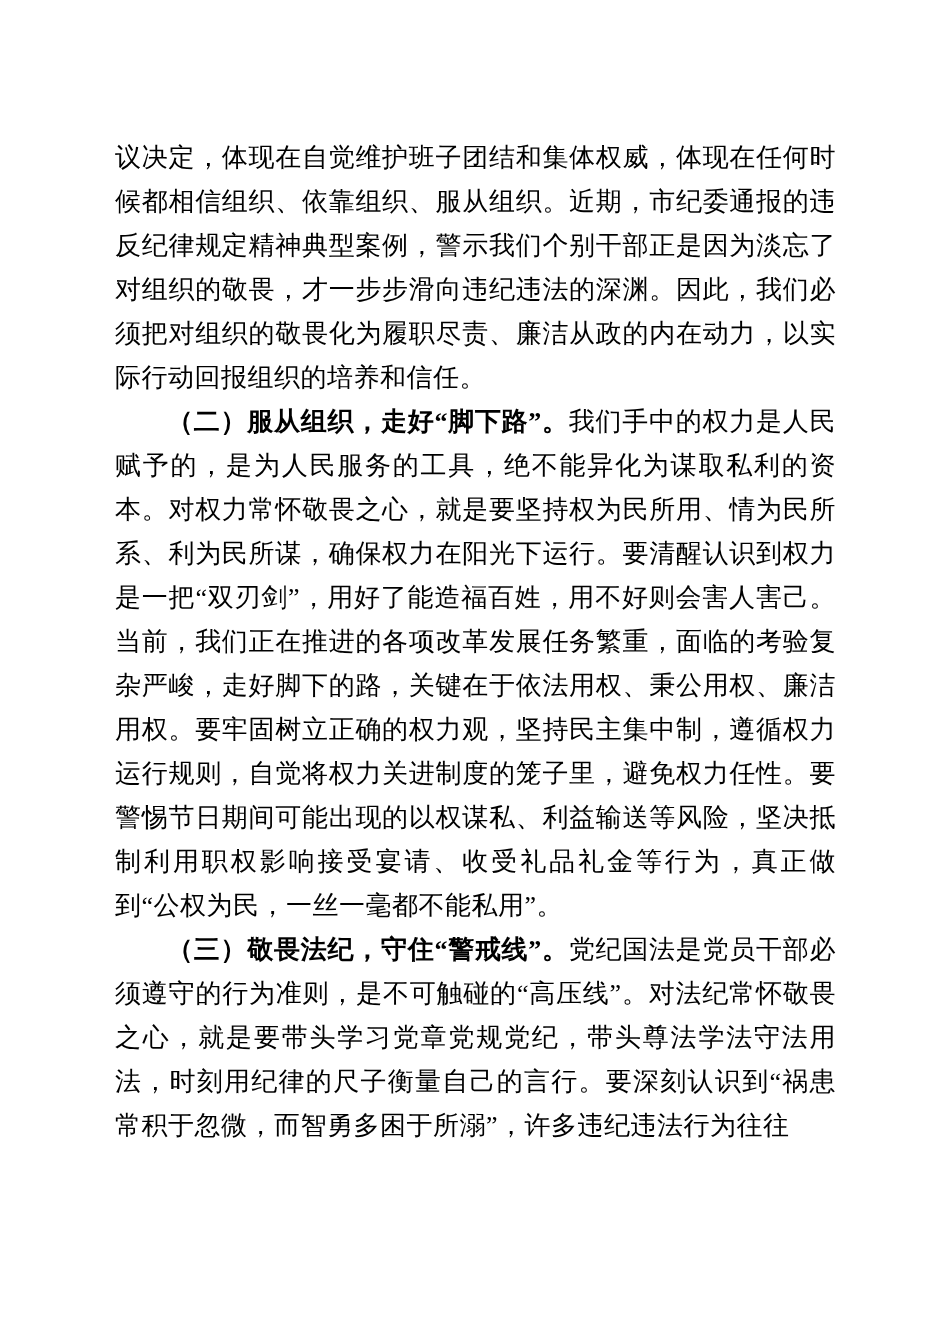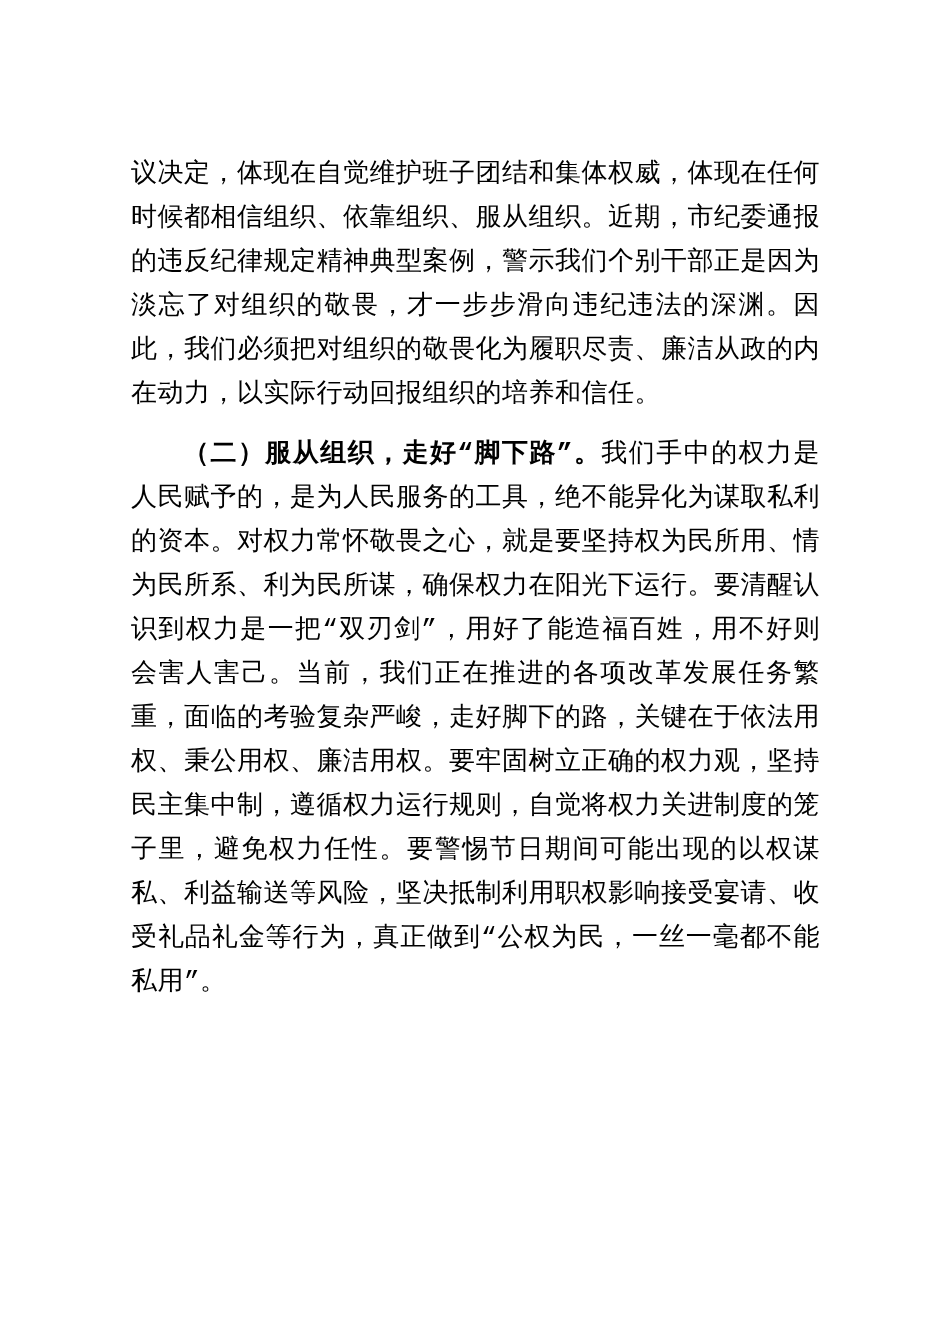--- a/index.html
+++ b/index.html
@@ -15,22 +15,22 @@
   .page {
     position: relative;
     width: 950px;
     height: 1344px;
     background: #ffffff;
     box-sizing: border-box;
     padding: 136px 114px 60px 115px;
     overflow: hidden;
   }
   .para {
-    margin: 16px;
-    font-family: Liberation Mono, monospace;
+    margin: 0;
+    font-family: Liberation Serif, serif;
     font-size: 26px;
     line-height: 44px;
     color: #000000;
     text-align: justify;
     letter-spacing: 0.5px;
   }
   .para.indent {
     text-indent: 52px;
   }
   .lead {
@@ -38,13 +38,14 @@
   }
 </style>
 </head>
 <body>
 
 <div class="page">
   <p class="para"><span class="lead"></span><span>议决定，体现在自觉维护班子团结和集体权威，体现在任何时候都相信组织、依靠组织、服从组织。近期，市纪委通报的违反纪律规定精神典型案例，警示我们个别干部正是因为淡忘了对组织的敬畏，才一步步滑向违纪违法的深渊。因此，我们必须把对组织的敬畏化为履职尽责、廉洁从政的内在动力，以实际行动回报组织的培养和信任。</span></p>
 
   <p class="para indent"><span class="lead">（二）服从组织，走好“脚下路”。</span><span>我们手中的权力是人民赋予的，是为人民服务的工具，绝不能异化为谋取私利的资本。对权力常怀敬畏之心，就是要坚持权为民所用、情为民所系、利为民所谋，确保权力在阳光下运行。要清醒认识到权力是一把“双刃剑”，用好了能造福百姓，用不好则会害人害己。当前，我们正在推进的各项改革发展任务繁重，面临的考验复杂严峻，走好脚下的路，关键在于依法用权、秉公用权、廉洁用权。要牢固树立正确的权力观，坚持民主集中制，遵循权力运行规则，自觉将权力关进制度的笼子里，避免权力任性。要警惕节日期间可能出现的以权谋私、利益输送等风险，坚决抵制利用职权影响接受宴请、收受礼品礼金等行为，真正做到“公权为民，一丝一毫都不能私用”。</span></p>
 
+  <p class="para indent"><span class="lead">（三）敬畏法纪，守住“警戒线”。</span><span>党纪国法是党员干部必须遵守的行为准则，是不可触碰的“高压线”。对法纪常怀敬畏之心，就是要带头学习党章党规党纪，带头尊法学法守法用法，时刻用纪律的尺子衡量自己的言行。要深刻认识到“祸患常积于忽微，而智勇多困于所溺”，许多违纪违法行为往往</span></p>
 </div>
 
 </body></html>

